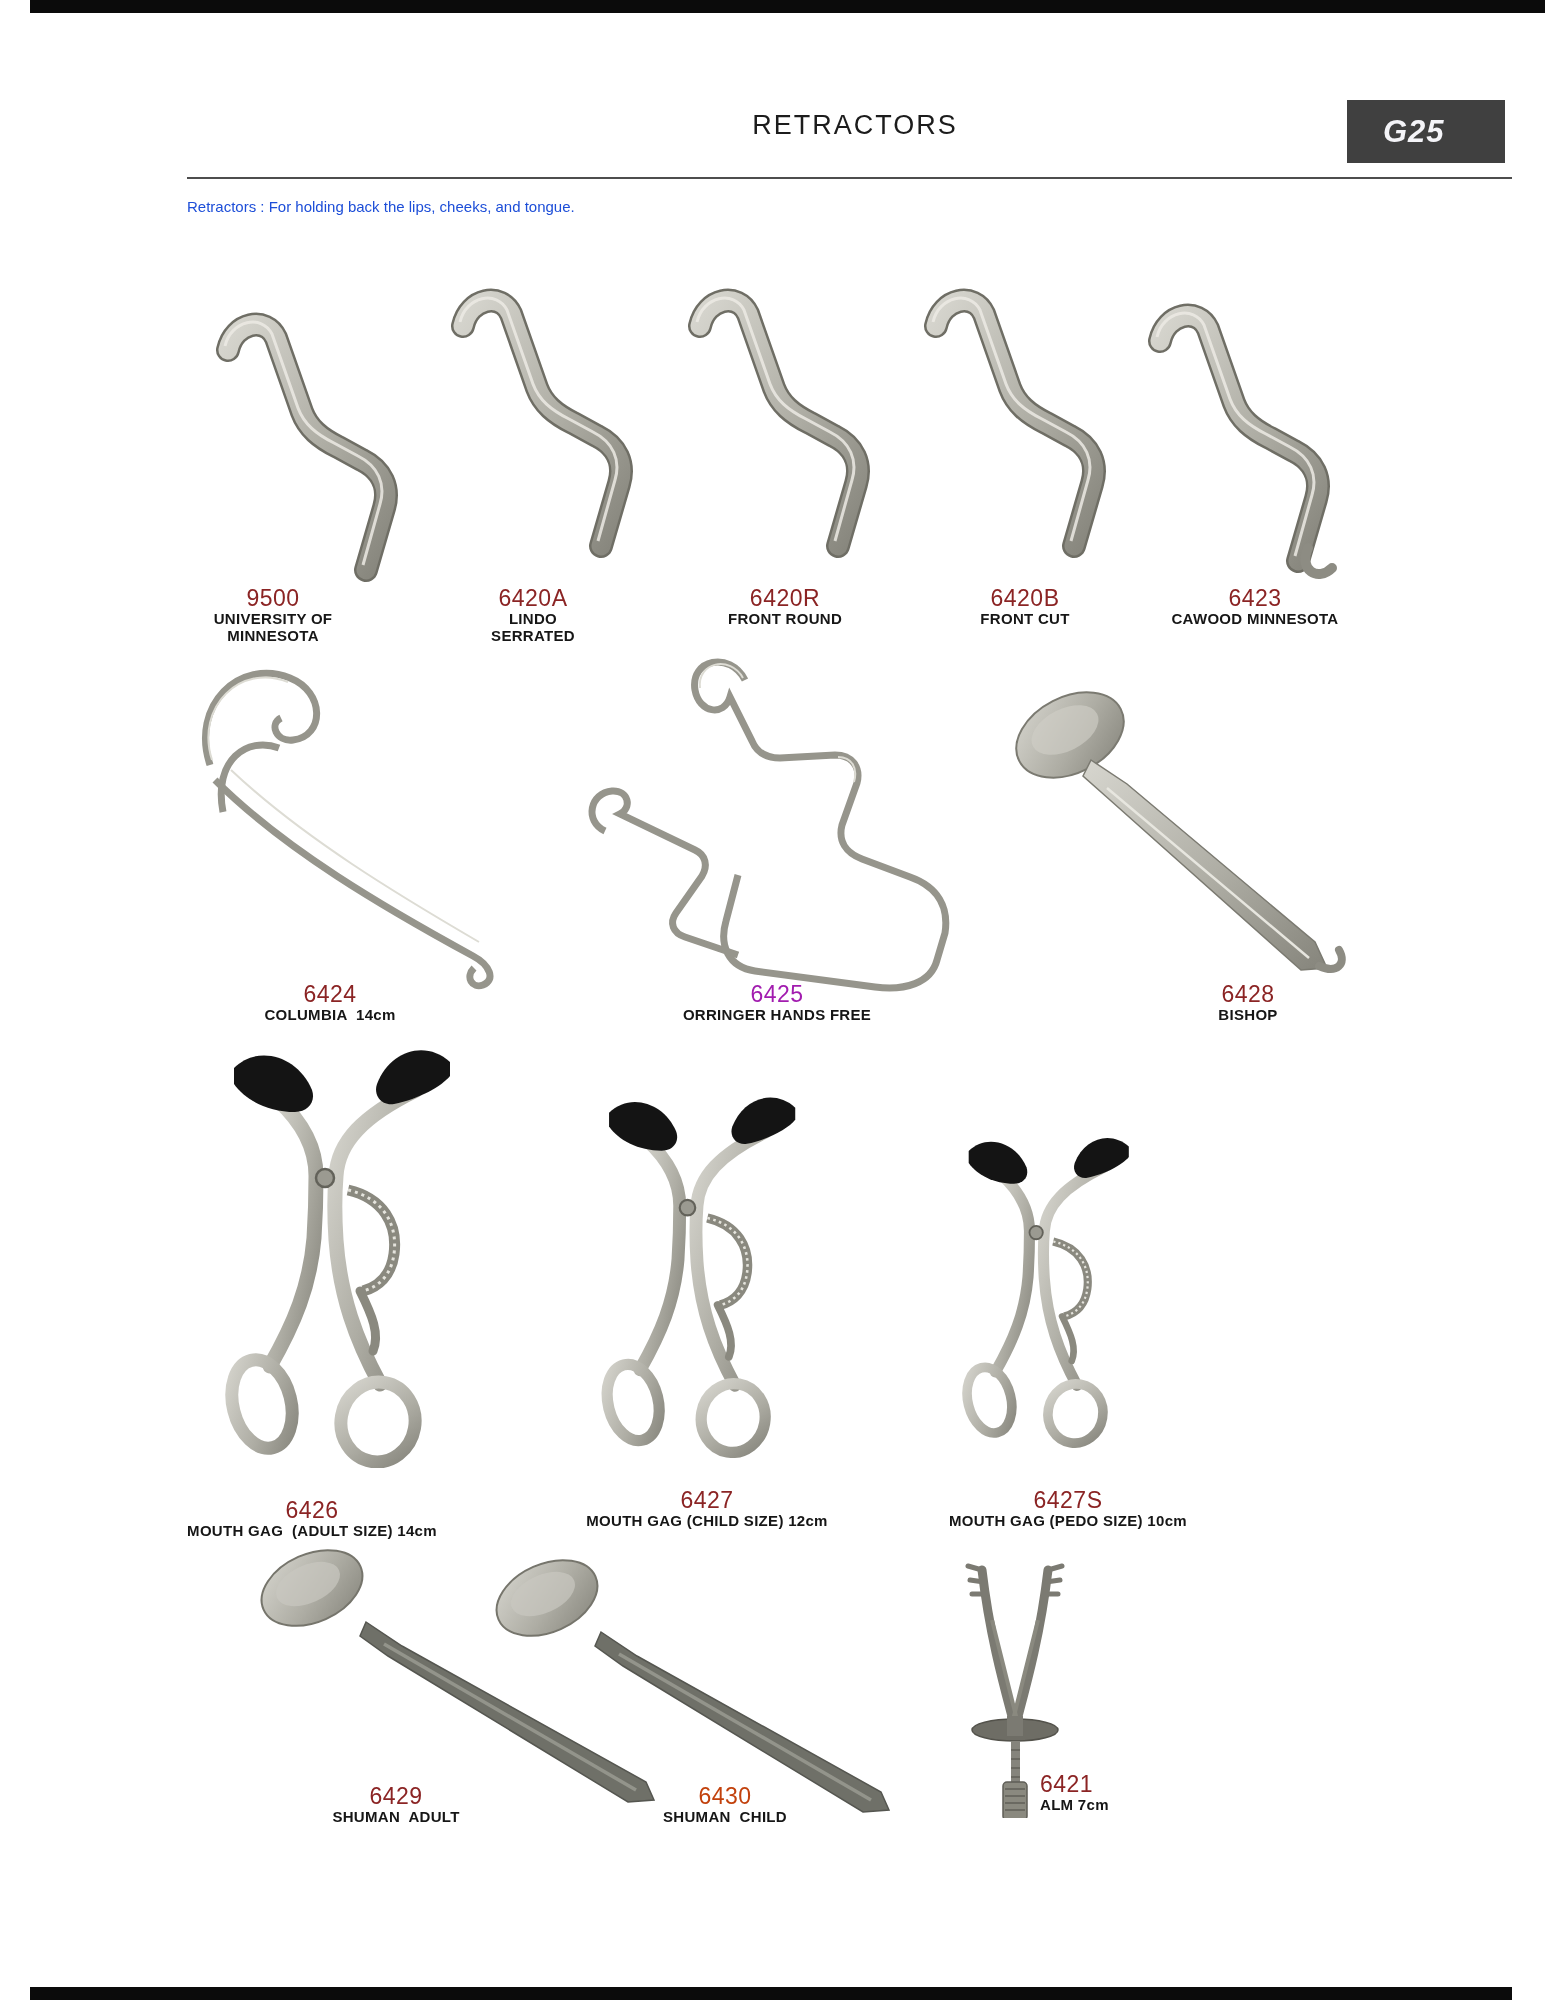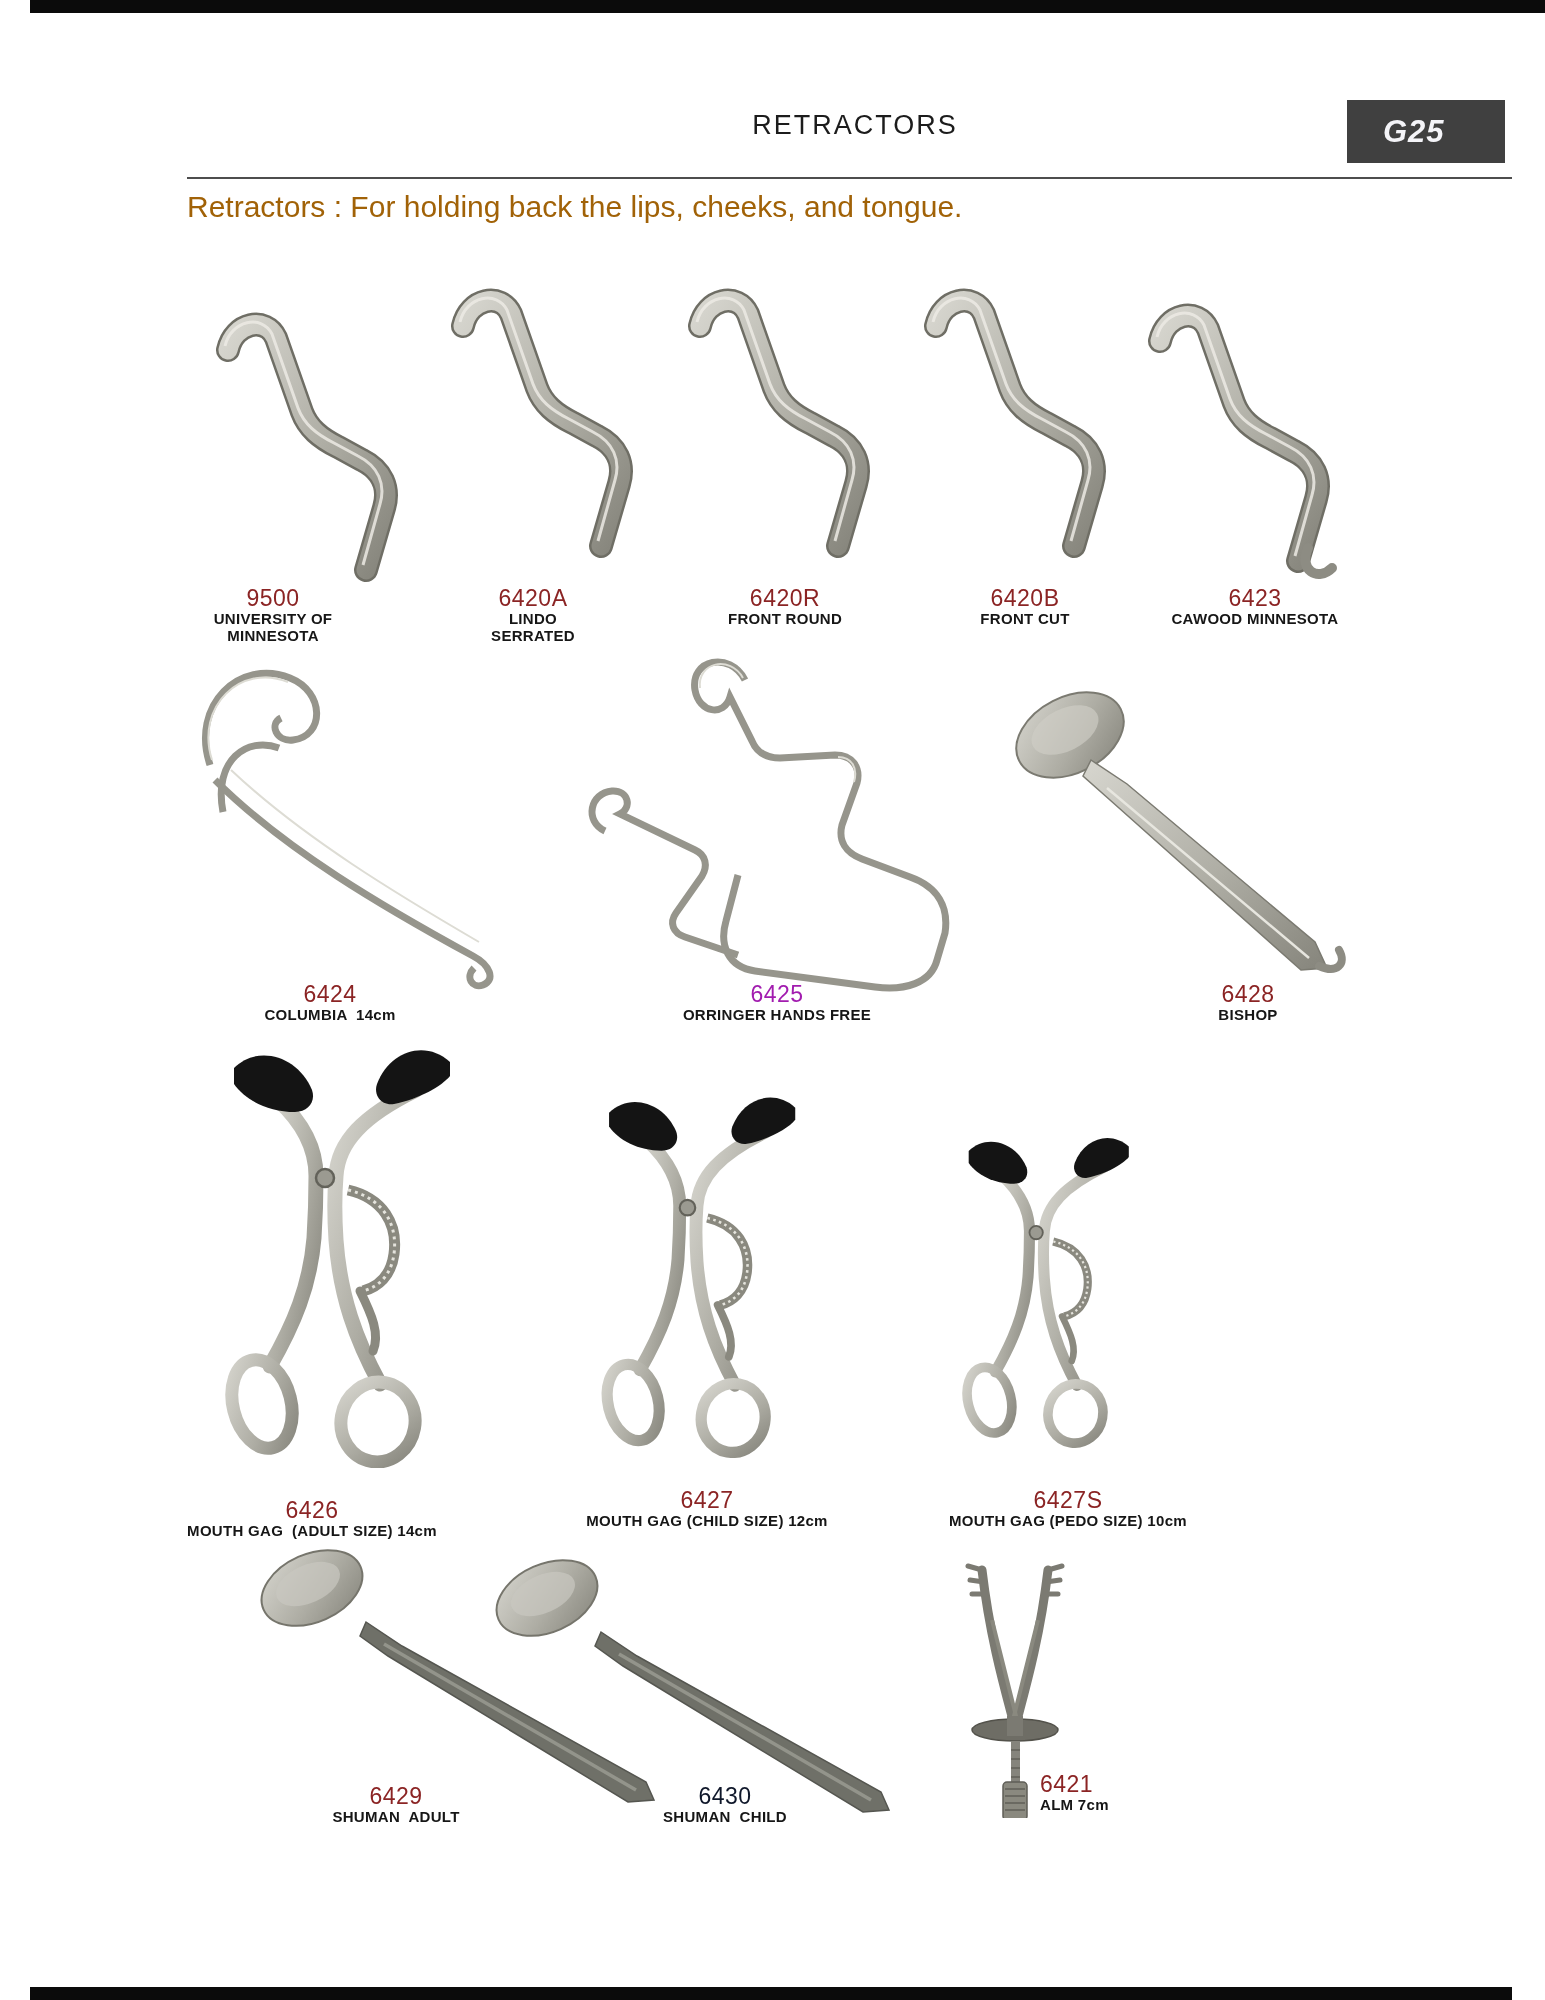--- a/index.html
+++ b/index.html
@@ -17,21 +17,21 @@
   }
   .page-tab{
     position:absolute;left:1347px;top:100px;width:158px;height:63px;
     display:flex;align-items:center;
   }
   .page-tab span{
     padding-left:36px;color:#f4f4f8;font-size:31px;font-weight:bold;font-style:italic;
     letter-spacing:1px;
   }
   .divider{position:absolute;left:187px;top:177px;width:1325px;height:2px;background:#4d4d4d;}
-  .intro{position:absolute;left:187px;top:192px;font-size:30px;line-height:29px;color:#a16207;}
+  .intro{position:absolute;left:187px;top:192px;font-size:15px;line-height:29px;color:#1d4ed8;}
   .plabel{position:absolute;text-align:center;}
   .plabel .code{font-size:23px;line-height:24px;letter-spacing:0.5px;}
   .plabel .pname{font-size:15px;font-weight:bold;line-height:17px;letter-spacing:0.3px;color:#161616;white-space:pre;}
   .plabel.leftal{text-align:left;}
   .inst{position:absolute;}
   svg{display:block;overflow:visible;}
 </style>
 </head>
 <body>
 
@@ -207,21 +207,21 @@
     </svg>
   <svg class="inst" style="left:960px;top:1558px;" width="110" height="260">
       <use href="#alm"></use>
     </svg>
 
   <div class="plabel" style="left:266px;top:1784px;width:260px;">
     <div class="code" style="color:#8b2424;">6429</div>
     <div class="pname">SHUMAN  ADULT</div>
   </div>
   <div class="plabel" style="left:595px;top:1784px;width:260px;">
-    <div class="code" style="color:#0f172a;">6430</div>
+    <div class="code" style="color:#c2410c;">6430</div>
     <div class="pname">SHUMAN  CHILD</div>
   </div>
   <div class="plabel leftal" style="left:1040px;top:1772px;width:160px;">
     <div class="code" style="color:#8b2424;">6421</div>
     <div class="pname">ALM 7cm</div>
   </div>
 
 </div>
 
 </body></html>

